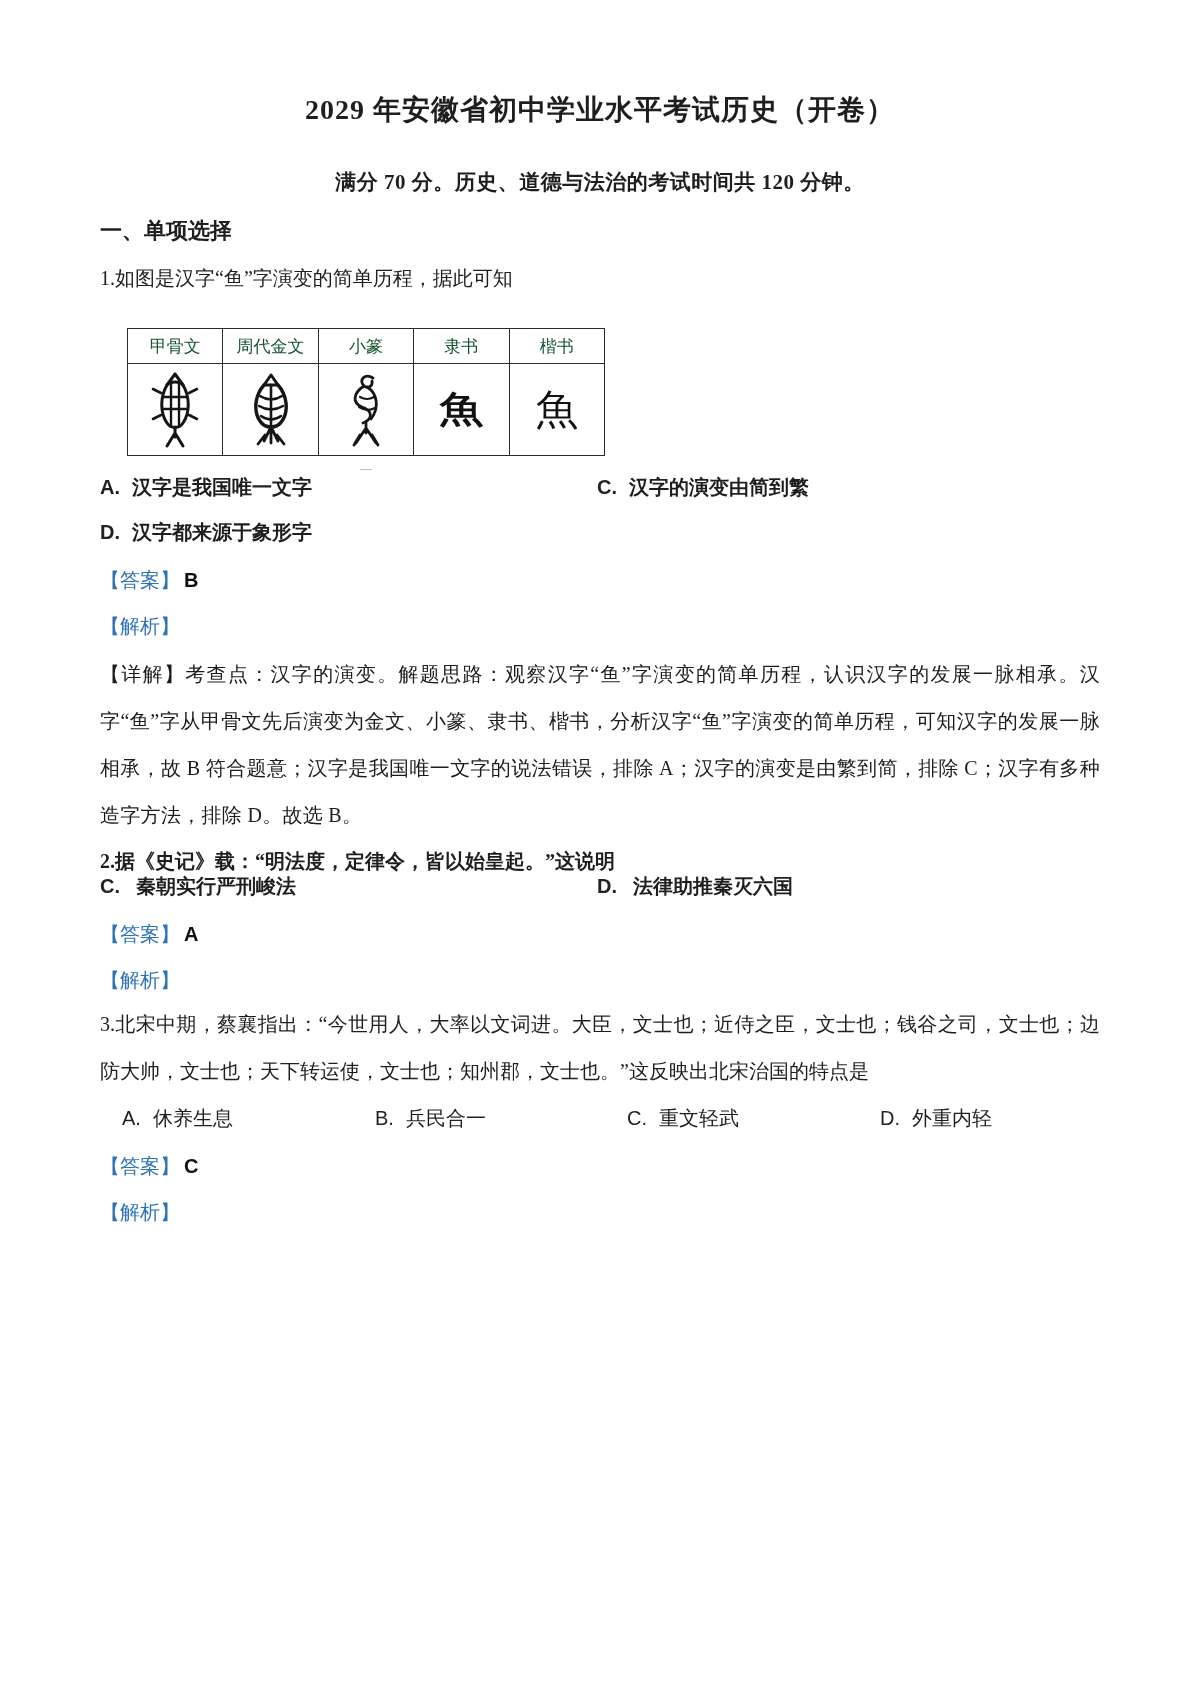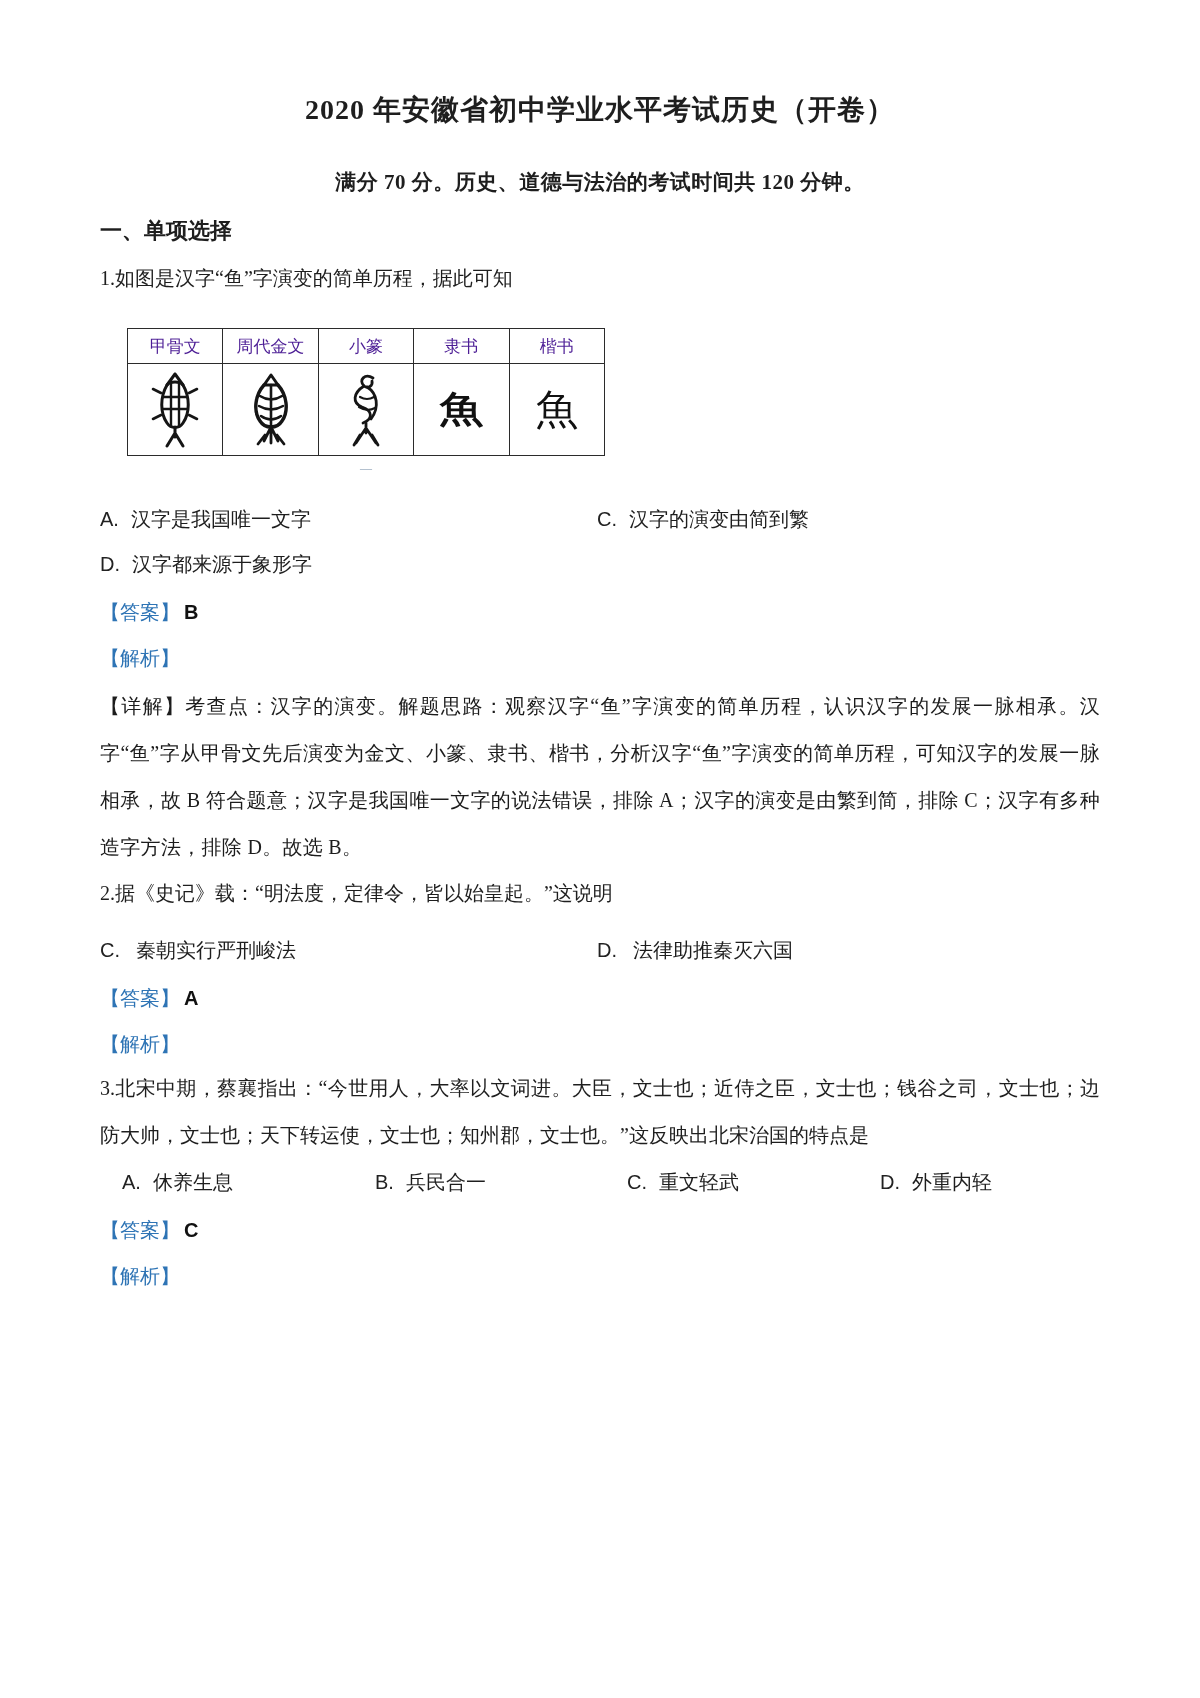--- a/index.html
+++ b/index.html
@@ -25,38 +25,38 @@
   .stem-multiline{line-height:47px;margin:10px 0 0 0;}
 
   
   .script-table-wrap{margin:36px 0 0 27px;width:478px;}
   table.script-table{
     border-collapse:collapse;table-layout:fixed;width:478px;
   }
   table.script-table th{
     border:1.6px solid #2b2b2b;height:35px;box-sizing:border-box;
     font-size:17px;font-weight:normal;text-align:center;vertical-align:middle;
-    padding:0;color:#4c1d95;
+    padding:0;color:#14532d;
   }
   table.script-table td{
     border:1.6px solid #2b2b2b;height:92px;box-sizing:border-box;
     text-align:center;vertical-align:middle;padding:0;
   }
   .glyph-char{font-size:40px;color:#111;line-height:1;display:inline-block;}
   .glyph-clerical{transform:scaleY(0.92) scaleX(1.08);font-weight:600;}
   .glyph-regular{font-weight:500;font-size:42px;}
   .table-caption-dash{
     width:478px;margin-left:27px;text-align:center;
     font-size:12px;line-height:16px;color:#8fa3b8;margin-top:4px;
   }
 
   
   .options-2col{
     display:grid;grid-template-columns:497px auto;
-    row-gap:23px;margin-top:32px;font-size:20px;line-height:22px;
+    row-gap:23px;margin-top:0;font-size:20px;line-height:22px;font-weight:bold;
   }
   .options-4col{
     display:grid;grid-template-columns:253px 252px 253px auto;
     margin-top:12px;font-size:20px;line-height:22px;margin-left:22px;
   }
   .opt-key{
     font-family:"Liberation Sans","DejaVu Sans",sans-serif;
     margin-right:12px;color:#222;
   }
   .q2 .opt-key{margin-right:16px;}
@@ -78,21 +78,21 @@
   .detail-2{margin-top:20px;}
 
   .fish-svg{display:inline-block;vertical-align:middle;}
   .fish-svg path{stroke:#151515;fill:none;stroke-linecap:round;stroke-linejoin:round;}
 </style>
 </head>
 <body>
 
 <div class="page">
 
-  <h1 class="doc-title">2020 年安徽省初中学业水平考试历史（开卷）</h1>
+  <h1 class="doc-title">2029 年安徽省初中学业水平考试历史（开卷）</h1>
   <div class="doc-subtitle">满分 70 分。历史、道德与法治的考试时间共 120 分钟。</div>
   <div class="section-heading">一、单项选择</div>
 
   <div class="stem">1.如图是汉字“鱼”字演变的简单历程，据此可知</div>
 
   <div class="script-table-wrap">
     <table class="script-table">
       <tbody>
           <tr>
         <th>甲骨文</th>
@@ -148,21 +148,21 @@
   </div>
 
   <div class="answer-line">
     <span class="blue">【答案】</span><span class="ans-letter">B</span>
   </div>
   <div class="analysis-line">
     <span class="blue">【解析】</span>
   </div>
   <p class="detail">【详解】考查点：汉字的演变。解题思路：观察汉字“鱼”字演变的简单历程，认识汉字的发展一脉相承。汉字“鱼”字从甲骨文先后演变为金文、小篆、隶书、楷书，分析汉字“鱼”字演变的简单历程，可知汉字的发展一脉相承，故 B 符合题意；汉字是我国唯一文字的说法错误，排除 A；汉字的演变是由繁到简，排除 C；汉字有多种造字方法，排除 D。故选 B。</p>
 
-  <div class="stem" style="margin-top:8px;">2.据《史记》载：“明法度，定律令，皆以始皇起。”这说明</div>
+  <div class="stem" style="margin-top:8px;font-weight:bold;">2.据《史记》载：“明法度，定律令，皆以始皇起。”这说明</div>
 
   <div class="options-2col q2">
     <div><span class="opt-key">C.</span><span>秦朝实行严刑峻法</span></div>
     <div><span class="opt-key">D.</span><span>法律助推秦灭六国</span></div>
   </div>
 
   <div class="answer-line">
     <span class="blue">【答案】</span><span class="ans-letter">A</span>
   </div>
   <div class="analysis-line">

